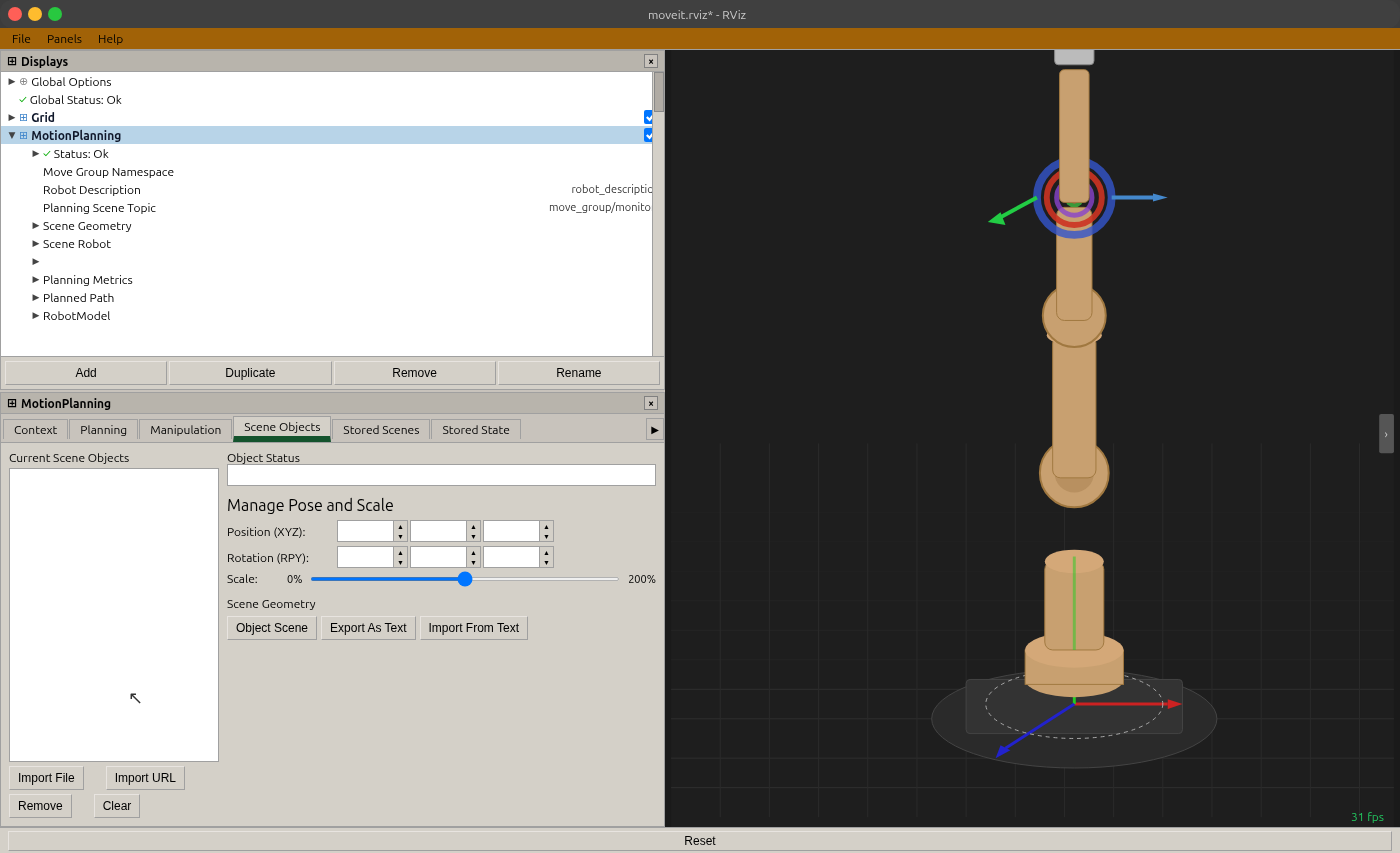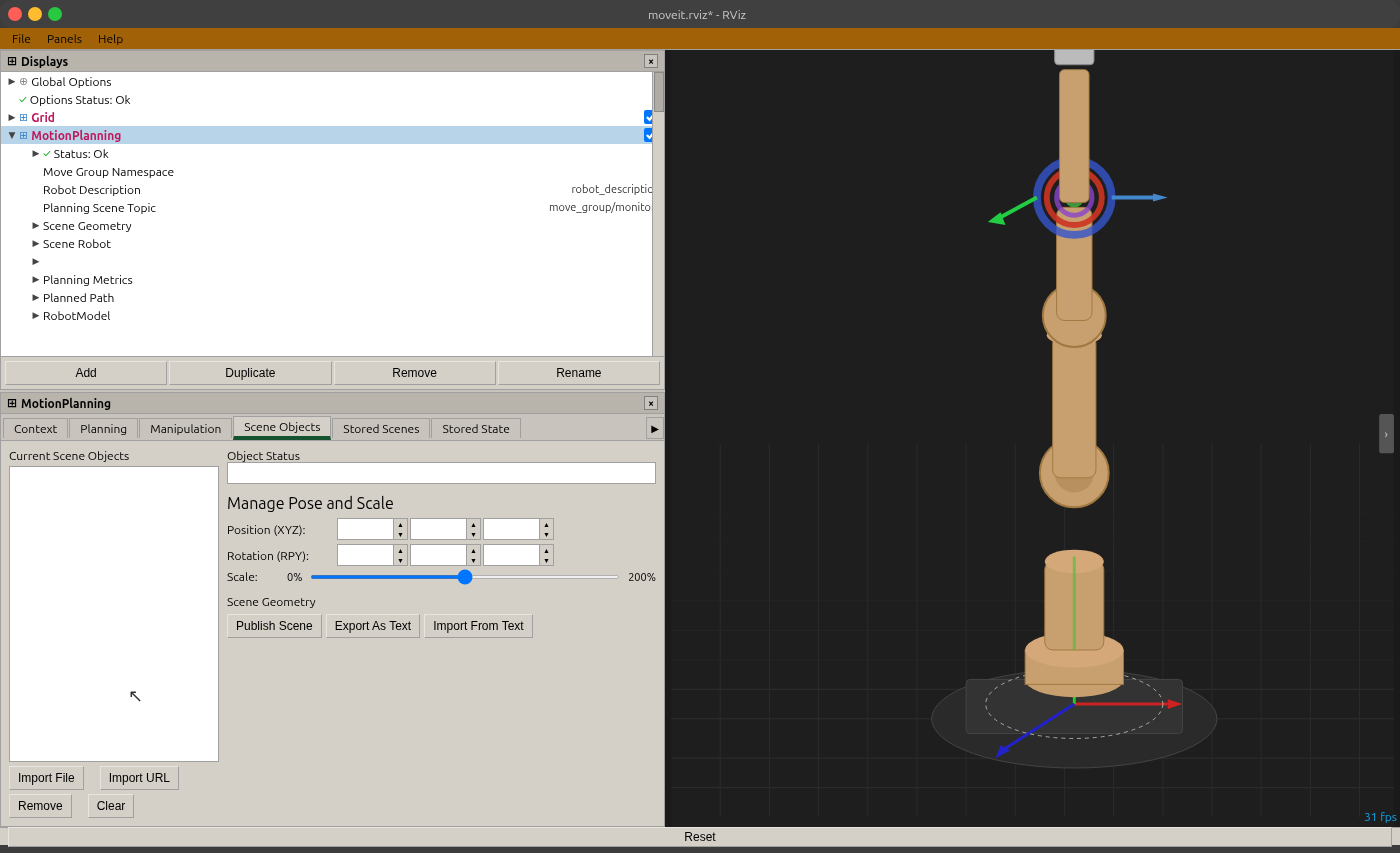--- a/index.html
+++ b/index.html
@@ -122,21 +122,21 @@
       color: #444;
       font-size: 9px;
     }
 
     .tree-icon-global { color: #888; font-size: 11px; margin-right: 3px; }
     .tree-icon-ok { color: #00aa00; font-size: 11px; margin-right: 3px; }
     .tree-icon-grid { color: #4488cc; font-size: 11px; margin-right: 3px; }
     .tree-icon-motion { color: #4488cc; font-size: 11px; margin-right: 3px; }
 
     .tree-label { flex: 1; }
-    .tree-label.blue { color: #be185d; font-weight: bold; }
+    .tree-label.blue { color: #0f172a; font-weight: bold; }
 
     .tree-checkbox {
       width: 14px; height: 14px;
       margin-right: 2px;
     }
 
     .tree-value {
       color: #333;
       font-size: 11px;
       max-width: 160px;
@@ -186,21 +186,21 @@
       padding: 3px 10px;
       background: #c8c3bc;
       border: 1px solid #a0a0a0;
       border-bottom: none;
       cursor: pointer;
       font-size: 12px;
       margin-right: 1px;
     }
     .tab.active {
       background: #d4d0c8;
-      border-bottom: 4px solid #14532d;
+      border-bottom: 6px solid #14532d;
       z-index: 1;
     }
     .tab-scroll-btn {
       width: 18px; height: 22px;
       background: #c8c3bc;
       border: 1px solid #a0a0a0;
       cursor: pointer;
       display: flex; align-items: center; justify-content: center;
       font-size: 10px;
       margin-left: auto;
@@ -242,21 +242,21 @@
     .objects-list {
       flex: 1;
       background: white;
       border: 1px solid #a0a0a0;
       min-height: 200px;
       margin-bottom: 4px;
     }
 
     .small-buttons-row {
       display: flex;
-      gap: 16px;
+      gap: 22px;
     }
 
     .btn-small {
       padding: 4px 8px;
       background: #d4d0c8;
       border: 1px solid #a0a0a0;
       border-top-color: #e8e4e0;
       border-left-color: #e8e4e0;
       cursor: pointer;
       font-size: 12px;
@@ -343,21 +343,21 @@
     .viewport {
       flex: 1;
       background: #1a1a1a;
       position: relative;
       overflow: hidden;
     }
 
     
     .statusbar {
       background: #d4d0c8;
-      height: 18px;
+      height: 26px;
       display: flex;
       align-items: center;
       padding: 0 8px;
       border-top: 1px solid #a0a0a0;
       justify-content: space-between;
     }
 
     
     .vscrollbar {
       width: 12px;
@@ -372,22 +372,22 @@
       width: 10px;
       height: 40px;
       background: #b0aba4;
       margin: 0 1px;
       border: 1px solid #888;
     }
 
     .fps-counter {
       position: absolute;
       bottom: 4px;
-      right: 3px;
-      color: #0ea5e9;
+      right: 16px;
+      color: #22c55e;
       font-size: 12px;
     }
   </style>
 </head>
 <body>
 
 <div class="titlebar">
   <div class="titlebar-controls">
     <button class="titlebar-btn close"></button>
     <button class="titlebar-btn min"></button>
@@ -419,21 +419,21 @@
       <div class="displays-content" style="height: 295px; overflow-y: hidden; position:relative;">
 
         <div class="tree-item">
           <span class="tree-arrow">▶</span>
           <span class="tree-icon-global">⊕</span>
           <span class="tree-label">Global Options</span>
         </div>
         <div class="tree-item">
           <span class="tree-arrow" style="opacity:0">▶</span>
           <span class="tree-icon-ok">✓</span>
-          <span class="tree-label">Options Status: Ok</span>
+          <span class="tree-label">Global Status: Ok</span>
         </div>
         <div class="tree-item">
           <span class="tree-arrow">▶</span>
           <span class="tree-icon-grid">⊞</span>
           <span class="tree-label blue">Grid</span>
           <span style="flex:1"></span>
           <input type="checkbox" class="tree-checkbox" checked="" style="">
         </div>
         <div class="tree-item selected">
           <span class="tree-arrow">▼</span>
@@ -598,21 +598,21 @@
             <div class="scale-row">
               <span class="scale-label">Scale:</span>
               <span class="scale-min-label">0%</span>
               <input type="range" class="scale-slider" min="0" max="200" value="100" style="">
               <span class="scale-max-label">200%</span>
             </div>
 
             <div class="scene-geometry-section">
               <div class="scene-geometry-title">Scene Geometry</div>
               <div class="scene-geometry-buttons">
-                <button class="btn-small">Publish Scene</button>
+                <button class="btn-small">Object Scene</button>
                 <button class="btn-small">Export As Text</button>
                 <button class="btn-small">Import From Text</button>
               </div>
             </div>
           </div>
 
         </div>
       </div>
     </div>
 

